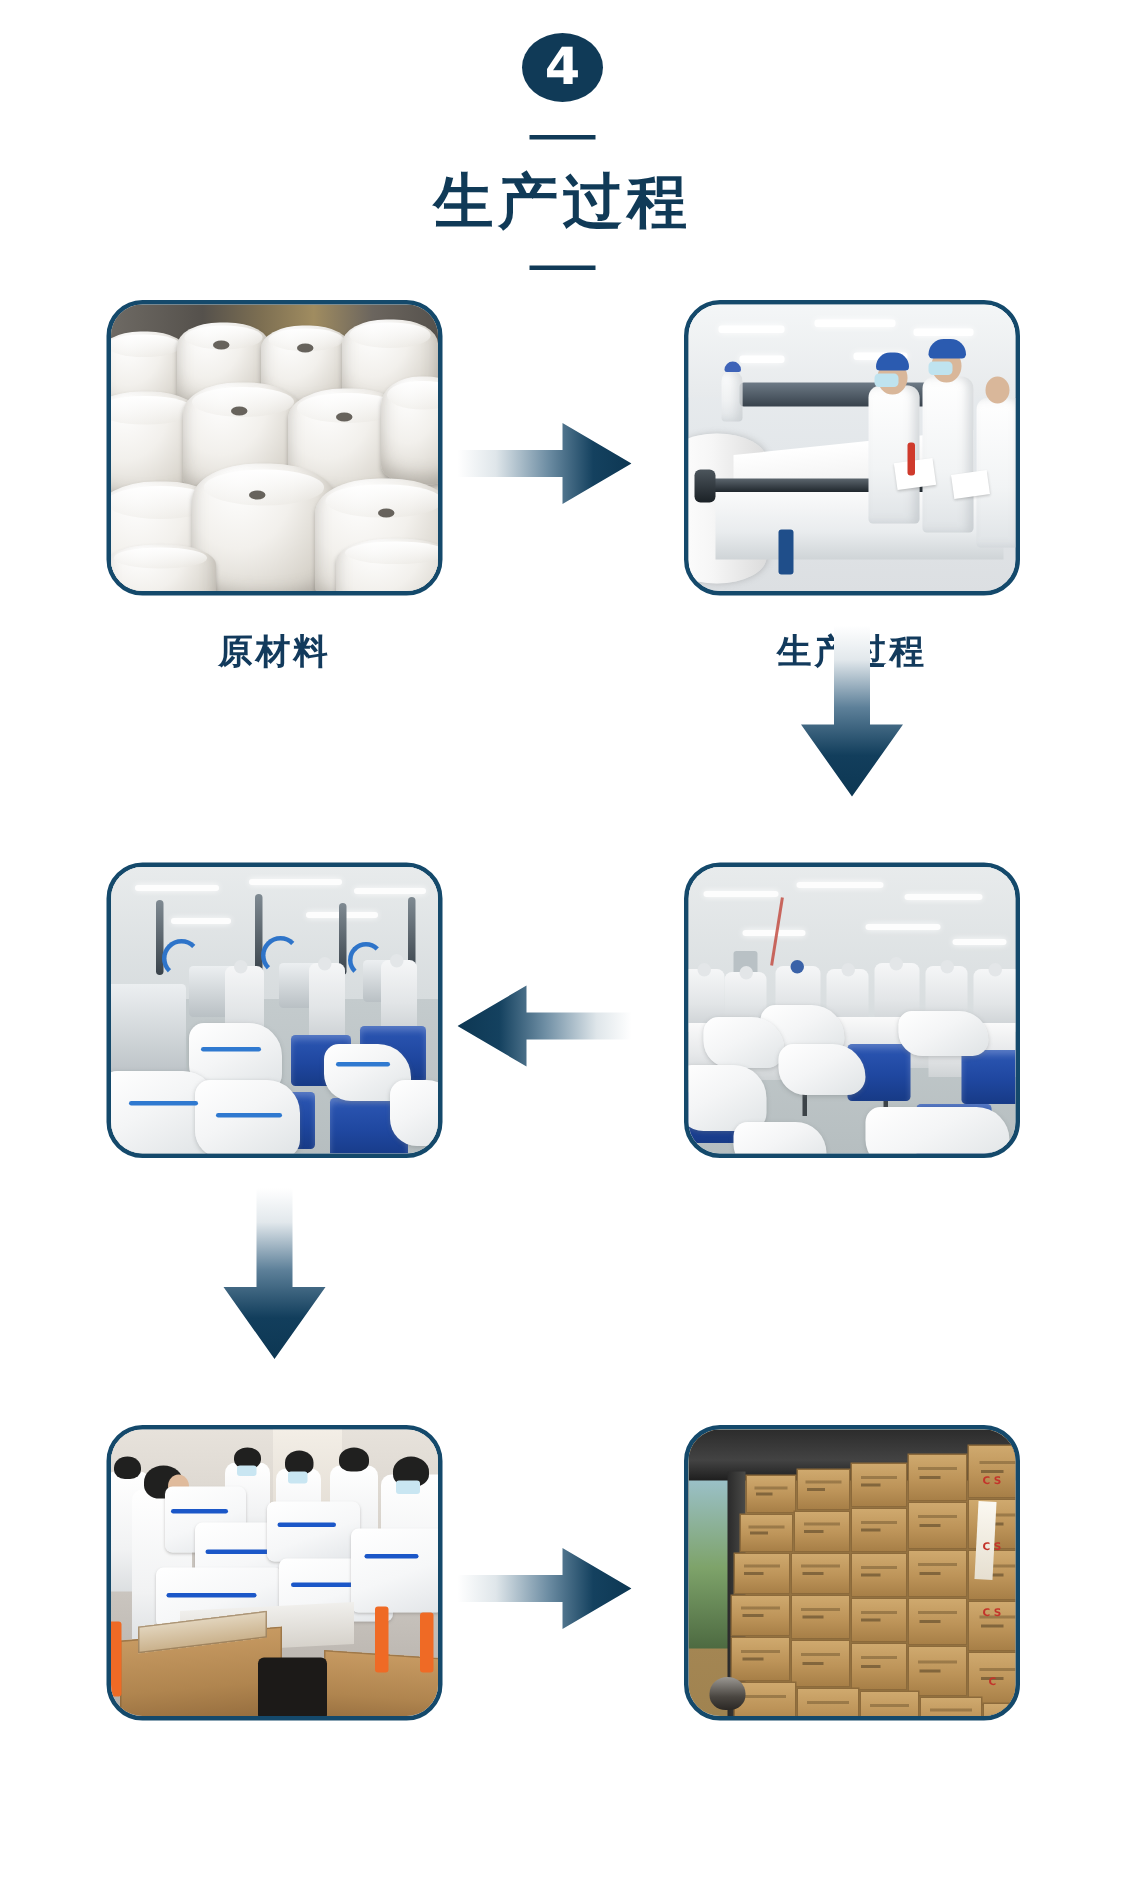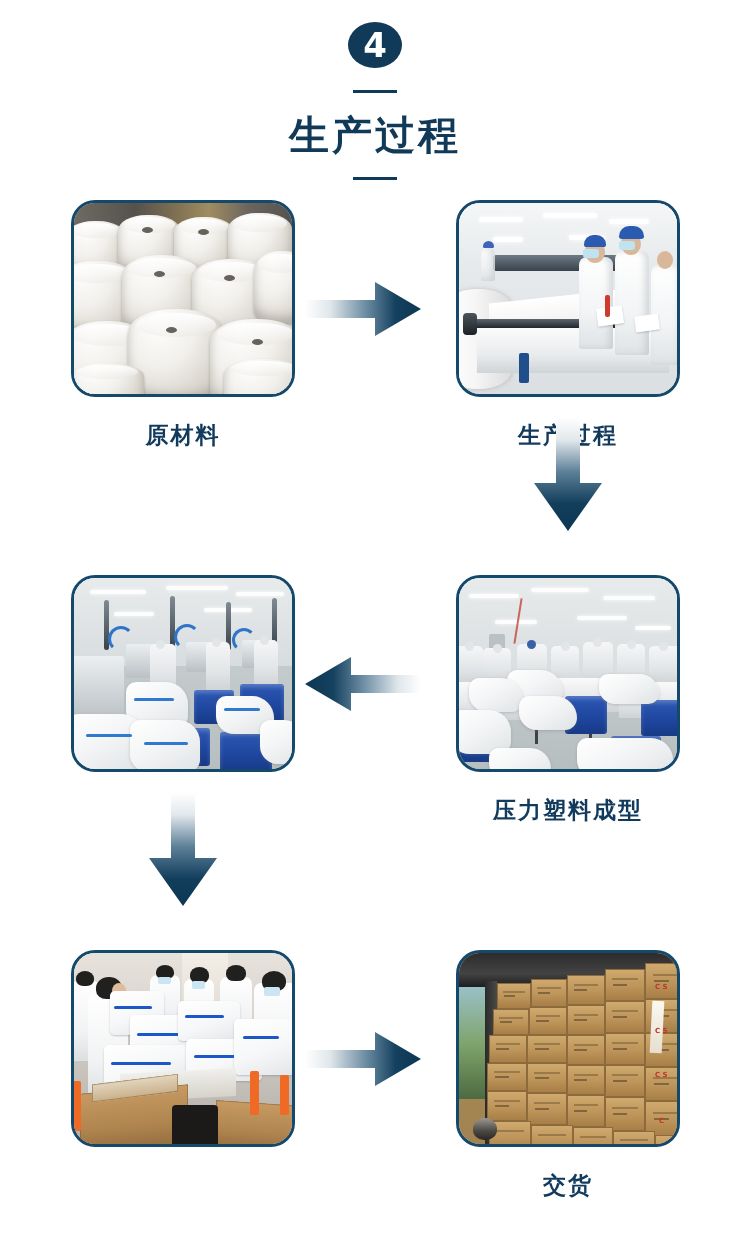--- a/index.html
+++ b/index.html
@@ -567,21 +567,20 @@
 
             <div class="garment" style="left:48px;  top:92px;  width:56px; height:34px;"></div>
             <div class="garment" style="left:10px;  top:100px; width:54px; height:34px;"></div>
             <div class="garment" style="left:140px; top:96px;  width:60px; height:30px;"></div>
             <div class="garment" style="left:-8px;  top:132px; width:60px; height:44px;"></div>
             <div class="garment" style="left:60px;  top:118px; width:58px; height:34px;"></div>
             <div class="garment" style="left:118px; top:160px; width:96px; height:40px;"></div>
             <div class="garment" style="left:30px;  top:170px; width:62px; height:32px;"></div>
           </div>
         </div>
-        <div class="cell-label">压力塑料成型</div>
       </div>
 
       <div class="arrow arrow-down-left">
         <svg width="80" height="118" viewBox="0 0 80 118">
           <defs>
             <linearGradient id="gD2" x1="0" y1="0" x2="0" y2="1">
               <stop offset="0%" stop-color="#ffffff"></stop>
               <stop offset="20%" stop-color="#e2e8ec"></stop>
               <stop offset="48%" stop-color="#5d8099"></stop>
               <stop offset="76%" stop-color="#123e5c"></stop>
@@ -799,18 +798,17 @@
 S</span>
             <span class="redlogo" style="left:196px; top:74px;">C
 S</span>
             <span class="redlogo" style="left:196px; top:118px;">C
 S</span>
             <span class="redlogo" style="left:200px; top:164px;">C</span>
 
             <div class="headdark"></div>
           </div>
         </div>
-        <div class="cell-label">交货</div>
       </div>
     </div>
 
   </div>
 </div>
 
 </body></html>

